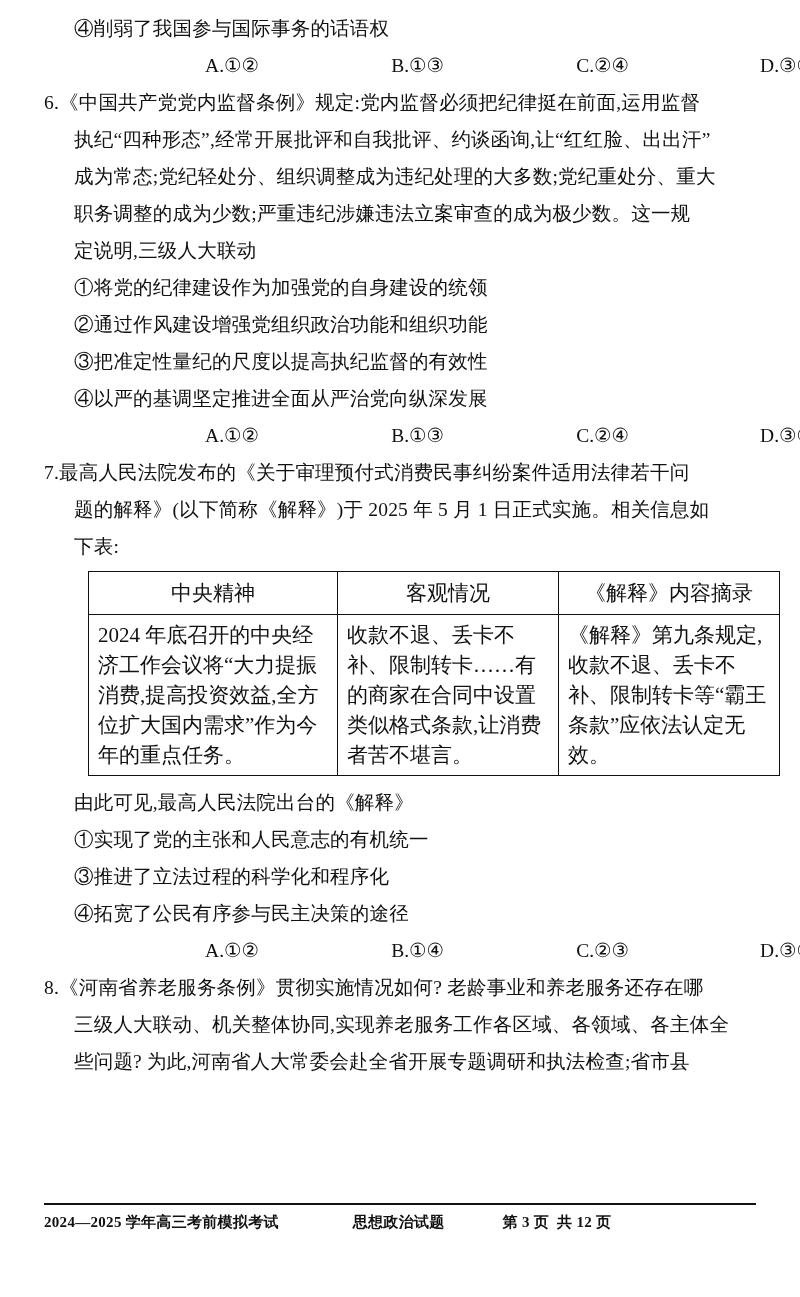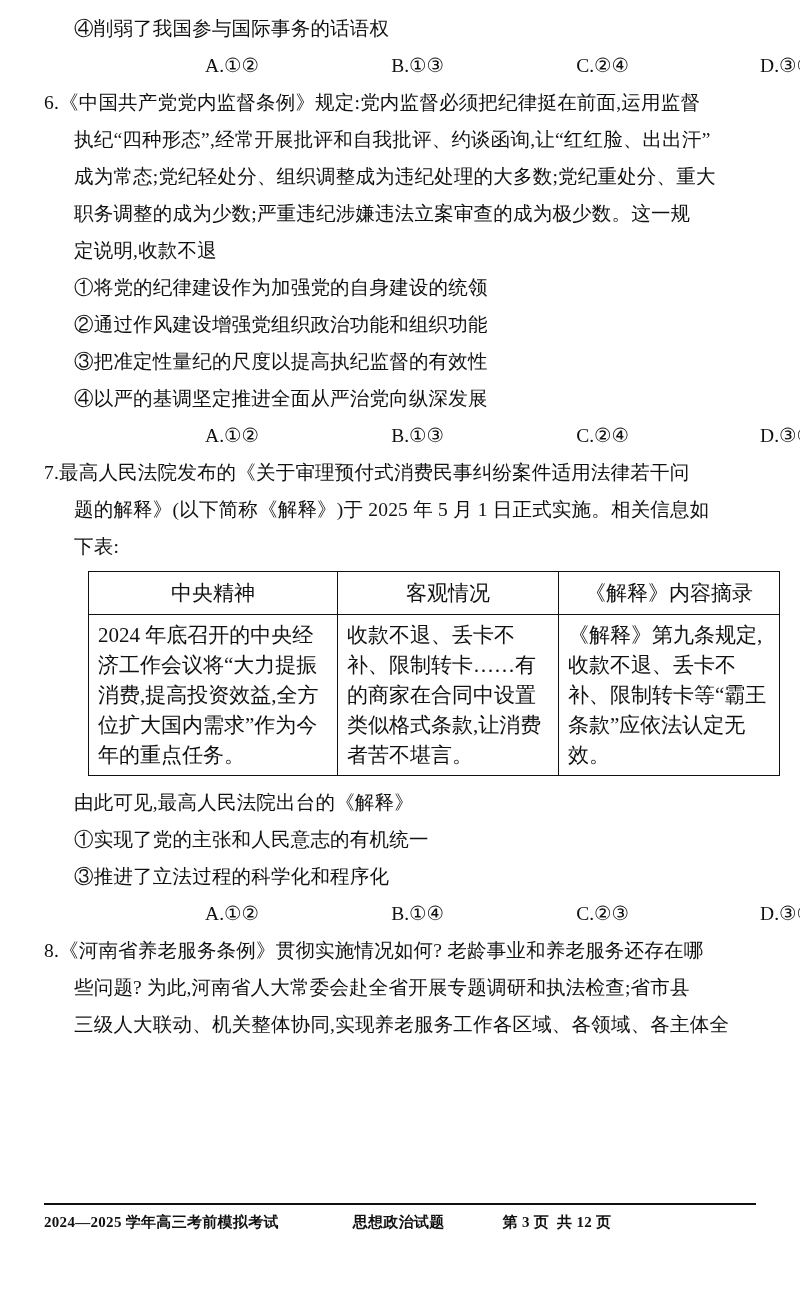--- a/index.html
+++ b/index.html
@@ -109,21 +109,21 @@
     <span class="opt">B.①③</span>
     <span class="opt">C.②④</span>
     <span class="opt">D.③④</span>
   </div>
 
   <div>
     <div class="line indent-q">6.《中国共产党党内监督条例》规定:党内监督必须把纪律挺在前面,运用监督</div>
     <div class="line continuation">执纪“四种形态”,经常开展批评和自我批评、约谈函询,让“红红脸、出出汗”</div>
     <div class="line continuation">成为常态;党纪轻处分、组织调整成为违纪处理的大多数;党纪重处分、重大</div>
     <div class="line continuation">职务调整的成为少数;严重违纪涉嫌违法立案审查的成为极少数。这一规</div>
-    <div class="line continuation">定说明,收款不退</div>
+    <div class="line continuation">定说明,三级人大联动</div>
 
     <div class="line sub-opt">①将党的纪律建设作为加强党的自身建设的统领</div>
     <div class="line sub-opt">②通过作风建设增强党组织政治功能和组织功能</div>
     <div class="line sub-opt">③把准定性量纪的尺度以提高执纪监督的有效性</div>
     <div class="line sub-opt">④以严的基调坚定推进全面从严治党向纵深发展</div>
 
     <div class="options-row">
       <span class="opt">A.①②</span>
       <span class="opt">B.①③</span>
       <span class="opt">C.②④</span>
@@ -149,33 +149,34 @@
           <td class="col1">2024 年底召开的中央经济工作会议将“大力提振消费,提高投资效益,全方位扩大国内需求”作为今年的重点任务。</td>
           <td class="col2">收款不退、丢卡不补、限制转卡……有的商家在合同中设置类似格式条款,让消费者苦不堪言。</td>
           <td class="col3">《解释》第九条规定,收款不退、丢卡不补、限制转卡等“霸王条款”应依法认定无效。</td>
         </tr>
       </tbody>
     </table>
 
     <div class="line continuation">由此可见,最高人民法院出台的《解释》</div>
     <div class="line sub-opt">①实现了党的主张和人民意志的有机统一</div>
     <div class="line sub-opt">③推进了立法过程的科学化和程序化</div>
+    <div class="line sub-opt">④拓宽了公民有序参与民主决策的途径</div>
 
     <div class="options-row">
       <span class="opt">A.①②</span>
       <span class="opt">B.①④</span>
       <span class="opt">C.②③</span>
       <span class="opt">D.③④</span>
     </div>
   </div>
 
   <div>
     <div class="line indent-q">8.《河南省养老服务条例》贯彻实施情况如何? 老龄事业和养老服务还存在哪</div>
+    <div class="line continuation">三级人大联动、机关整体协同,实现养老服务工作各区域、各领域、各主体全</div>
     <div class="line continuation">些问题? 为此,河南省人大常委会赴全省开展专题调研和执法检查;省市县</div>
-    <div class="line continuation">三级人大联动、机关整体协同,实现养老服务工作各区域、各领域、各主体全</div>
   </div>
 
   <div class="footer">
     <hr class="footer-rule">
     <div class="footer-row">
       <span class="footer-left">2024—2025 学年高三考前模拟考试</span>
       <span class="footer-center">思想政治试题</span>
       <span class="footer-right">第 3 页</span>
       <span class="footer-right" style="margin-left:8px">共 12 页</span>
     </div>

